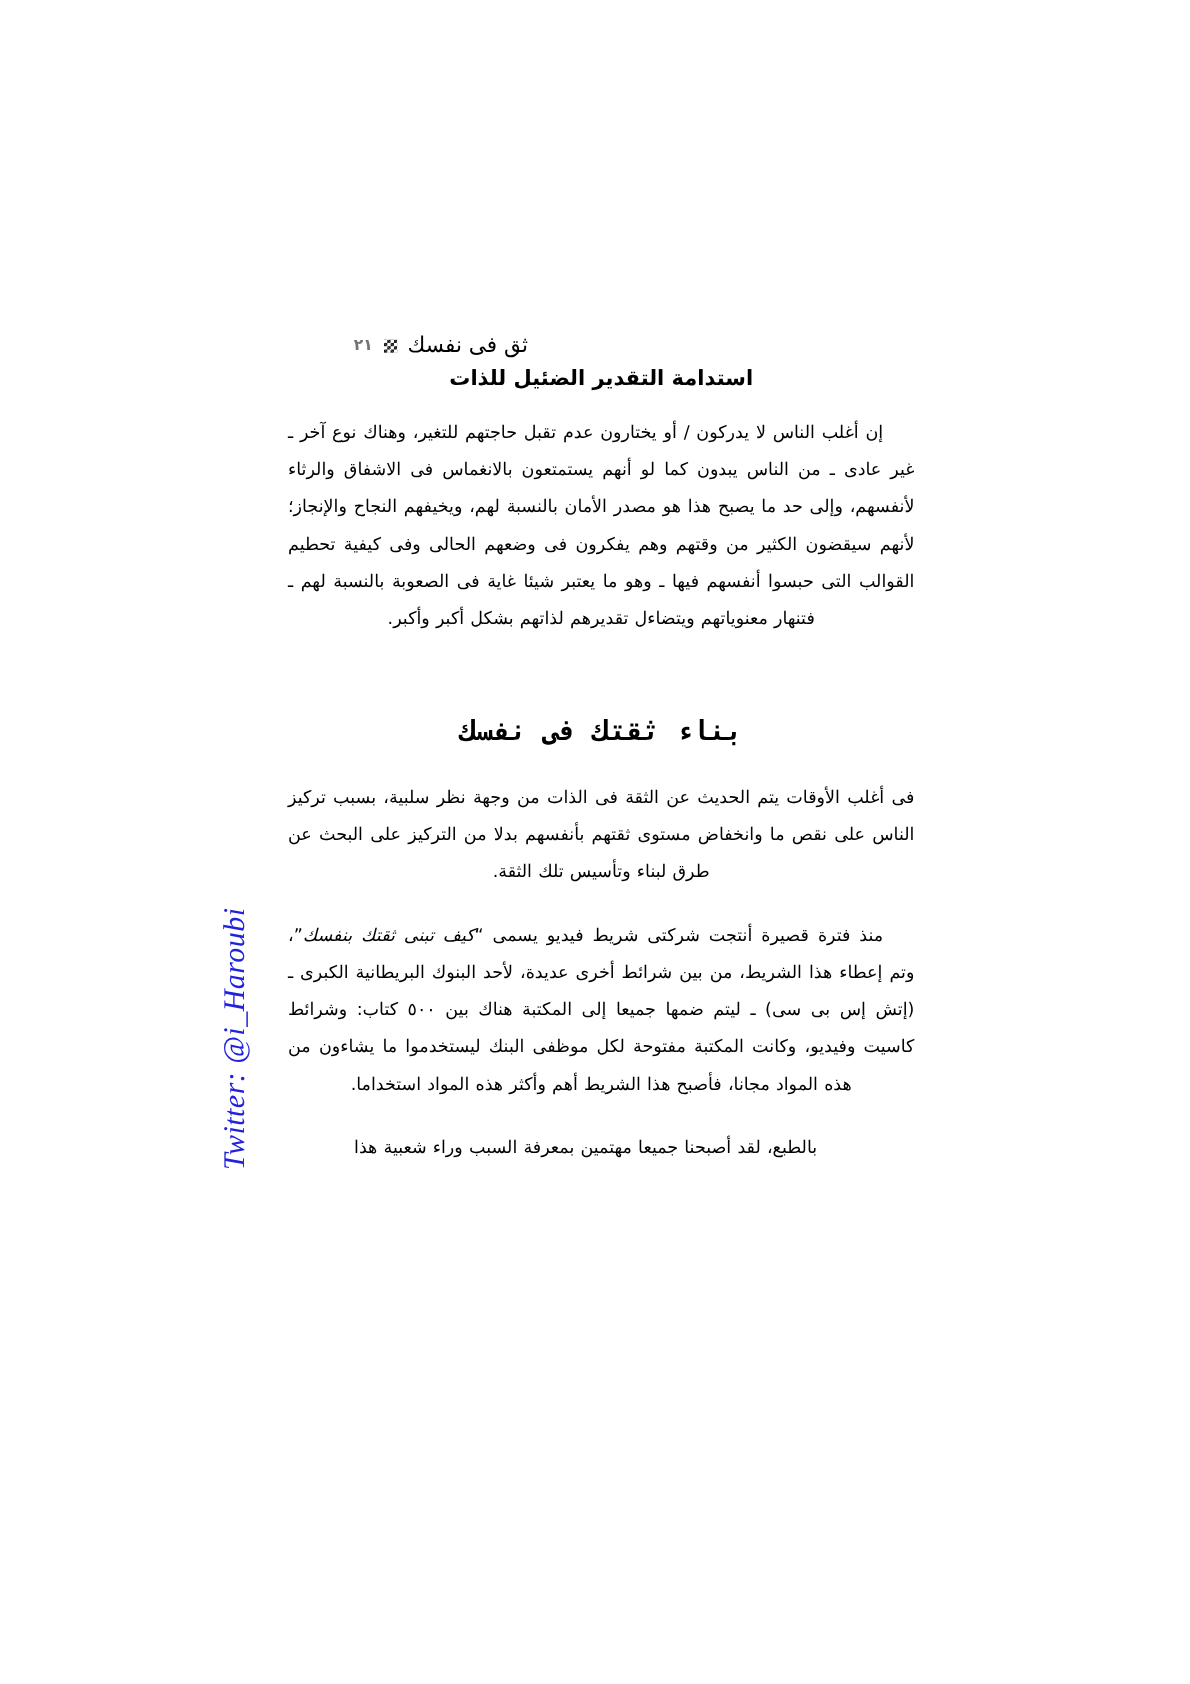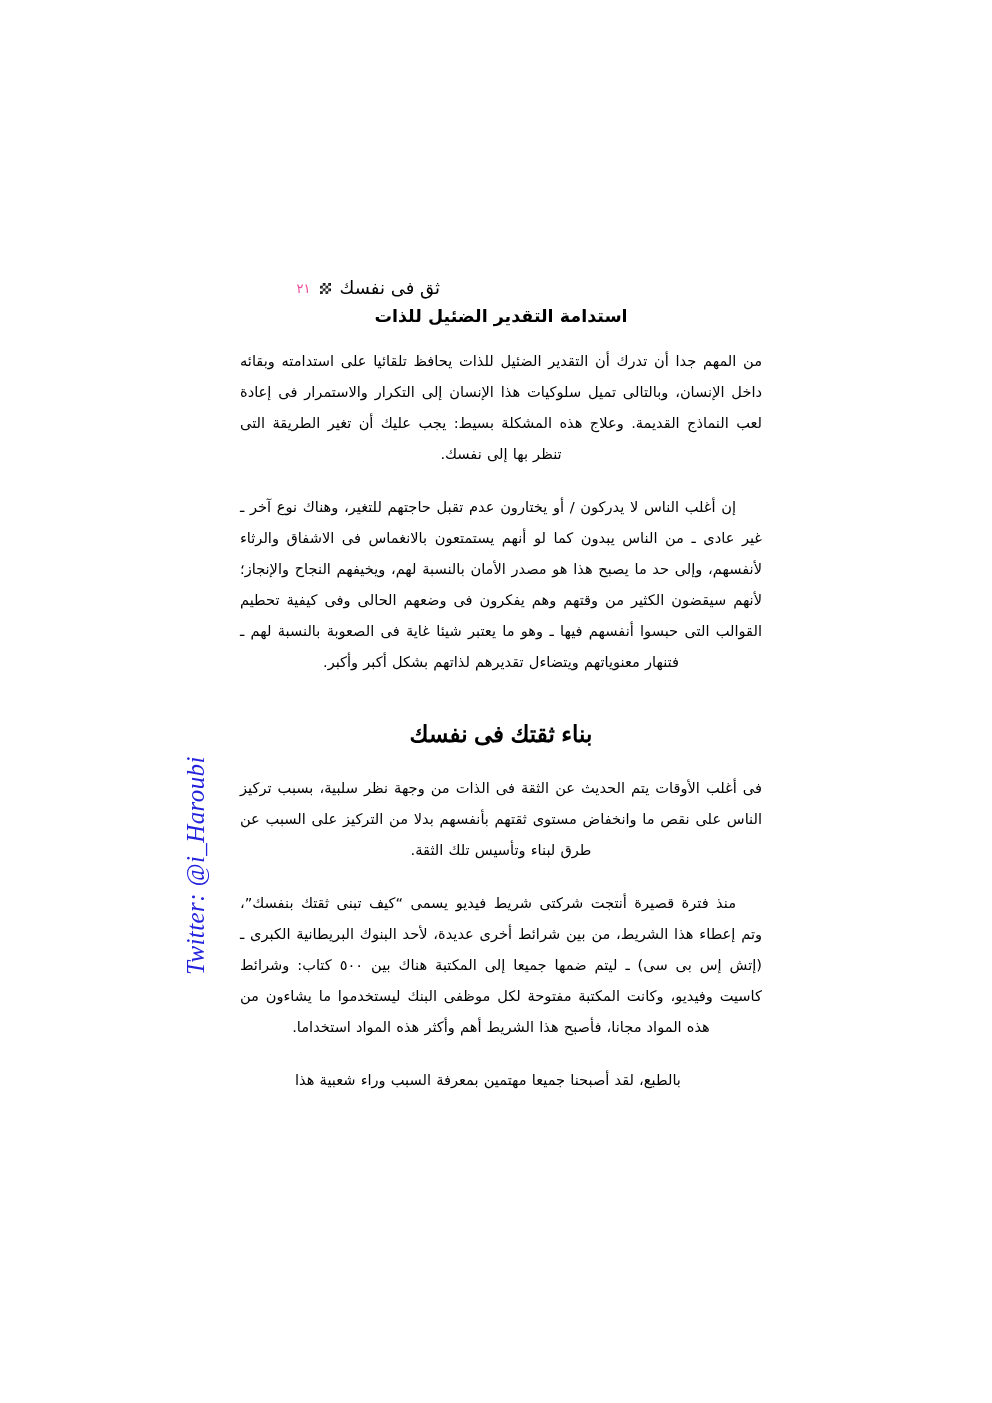--- a/index.html
+++ b/index.html
@@ -48,21 +48,22 @@
       linear-gradient(45deg, #000 25%, transparent 25%, transparent 75%, #000 75%),
       linear-gradient(45deg, #000 25%, transparent 25%, transparent 75%, #000 75%);
     background-size: 5.5px 5.5px;
     background-position: 0 0, 2.75px 2.75px;
     opacity: 0.92;
   }
   .running-header .hdr-pageno {
     font-family: "DejaVu Sans", "Liberation Sans", sans-serif;
     font-size: 13px;
     line-height: 1;
-    color: #ec4899;
+    color: #737373;
+    font-weight: bold;
   }
 
   
   .content {
     position: absolute;
     right: 230px;          
     top: 305px;
     width: 522px;          
     direction: rtl;
     text-align: justify;
@@ -74,22 +75,22 @@
     font-family: "DejaVu Sans", "Liberation Sans", sans-serif;
     font-weight: 700;
     font-size: 17.5px;
     line-height: 1.35;
     text-align: center;
     letter-spacing: -0.2px;
     color: #000;
   }
 
   h1.chapter-heading {
-    margin: 43px 0 22px 0;
-    font-family: Liberation Sans, sans-serif;
+    margin: 66px 0 22px 0;
+    font-family: Liberation Mono, monospace;
     font-weight: 700;
     font-size: 23px;
     line-height: 1.3;
     text-align: center;
     letter-spacing: 0.2px;
     color: #000;
   }
 
   p.body-par {
     margin: 0 0 22px 0;
@@ -105,20 +106,21 @@
     text-indent: 26px;
   }
   p.body-par.last-line-left {
     text-align-last: center;
   }
   p.body-par:last-child {
     margin-bottom: 0;
   }
 
   .quote-title {
+    font-style: italic;
   }
 
   
   .watermark {
     position: absolute;
     left: 176px;
     top: 935px;
     width: 240px;
     height: 40px;
     transform: rotate(-90deg);
@@ -145,27 +147,26 @@
   <div class="running-header">
     <span class="hdr-title">ثق فى نفسك</span>
     <span class="hdr-ornament"></span>
     <span class="hdr-pageno">٢١</span>
   </div>
 
   <div class="content">
 
     <h2 class="section-heading">استدامة التقدير الضئيل للذات</h2>
 
-    <p class="body-par">من المهم جدا أن تدرك أن التقدير الضئيل للذات يحافظ تلقائيا على استدامته وبقائه داخل الإنسان، وبالتالى تميل سلوكيات هذا الإنسان إلى التكرار والاستمرار فى إعادة لعب النماذج القديمة. وعلاج هذه المشكلة بسيط: يجب عليك أن تغير الطريقة التى تنظر بها إلى نفسك.</p>
 
     <p class="body-par indent-first">إن أغلب الناس لا يدركون / أو يختارون عدم تقبل حاجتهم للتغير، وهناك نوع آخر ـ غير عادى ـ من الناس يبدون كما لو أنهم يستمتعون بالانغماس فى الاشفاق والرثاء لأنفسهم، وإلى حد ما يصبح هذا هو مصدر الأمان بالنسبة لهم، ويخيفهم النجاح والإنجاز؛ لأنهم سيقضون الكثير من وقتهم وهم يفكرون فى وضعهم الحالى وفى كيفية تحطيم القوالب التى حبسوا أنفسهم فيها ـ وهو ما يعتبر شيئا غاية فى الصعوبة بالنسبة لهم ـ فتنهار معنوياتهم ويتضاءل تقديرهم لذاتهم بشكل أكبر وأكبر.</p>
 
     <h1 class="chapter-heading">بناء ثقتك فى نفسك</h1>
 
-    <p class="body-par">فى أغلب الأوقات يتم الحديث عن الثقة فى الذات من وجهة نظر سلبية، بسبب تركيز الناس على نقص ما وانخفاض مستوى ثقتهم بأنفسهم بدلا من التركيز على السبب عن طرق لبناء وتأسيس تلك الثقة.</p>
+    <p class="body-par">فى أغلب الأوقات يتم الحديث عن الثقة فى الذات من وجهة نظر سلبية، بسبب تركيز الناس على نقص ما وانخفاض مستوى ثقتهم بأنفسهم بدلا من التركيز على البحث عن طرق لبناء وتأسيس تلك الثقة.</p>
 
     <p class="body-par indent-first"><span>منذ فترة قصيرة أنتجت شركتى شريط فيديو يسمى “</span><span class="quote-title">كيف تبنى ثقتك بنفسك</span><span>”، وتم إعطاء هذا الشريط، من بين شرائط أخرى عديدة، لأحد البنوك البريطانية الكبرى ـ (إتش إس بى سى) ـ ليتم ضمها جميعا إلى المكتبة هناك بين ٥٠٠ كتاب: وشرائط كاسيت وفيديو، وكانت المكتبة مفتوحة لكل موظفى البنك ليستخدموا ما يشاءون من هذه المواد مجانا، فأصبح هذا الشريط أهم وأكثر هذه المواد استخداما.</span></p>
 
     <p class="body-par indent-first last-line-left">بالطبع، لقد أصبحنا جميعا مهتمين بمعرفة السبب وراء شعبية هذا</p>
 
   </div>
 
   <div class="watermark">
     <span>Twitter: @i_Haroubi</span>
   </div>

